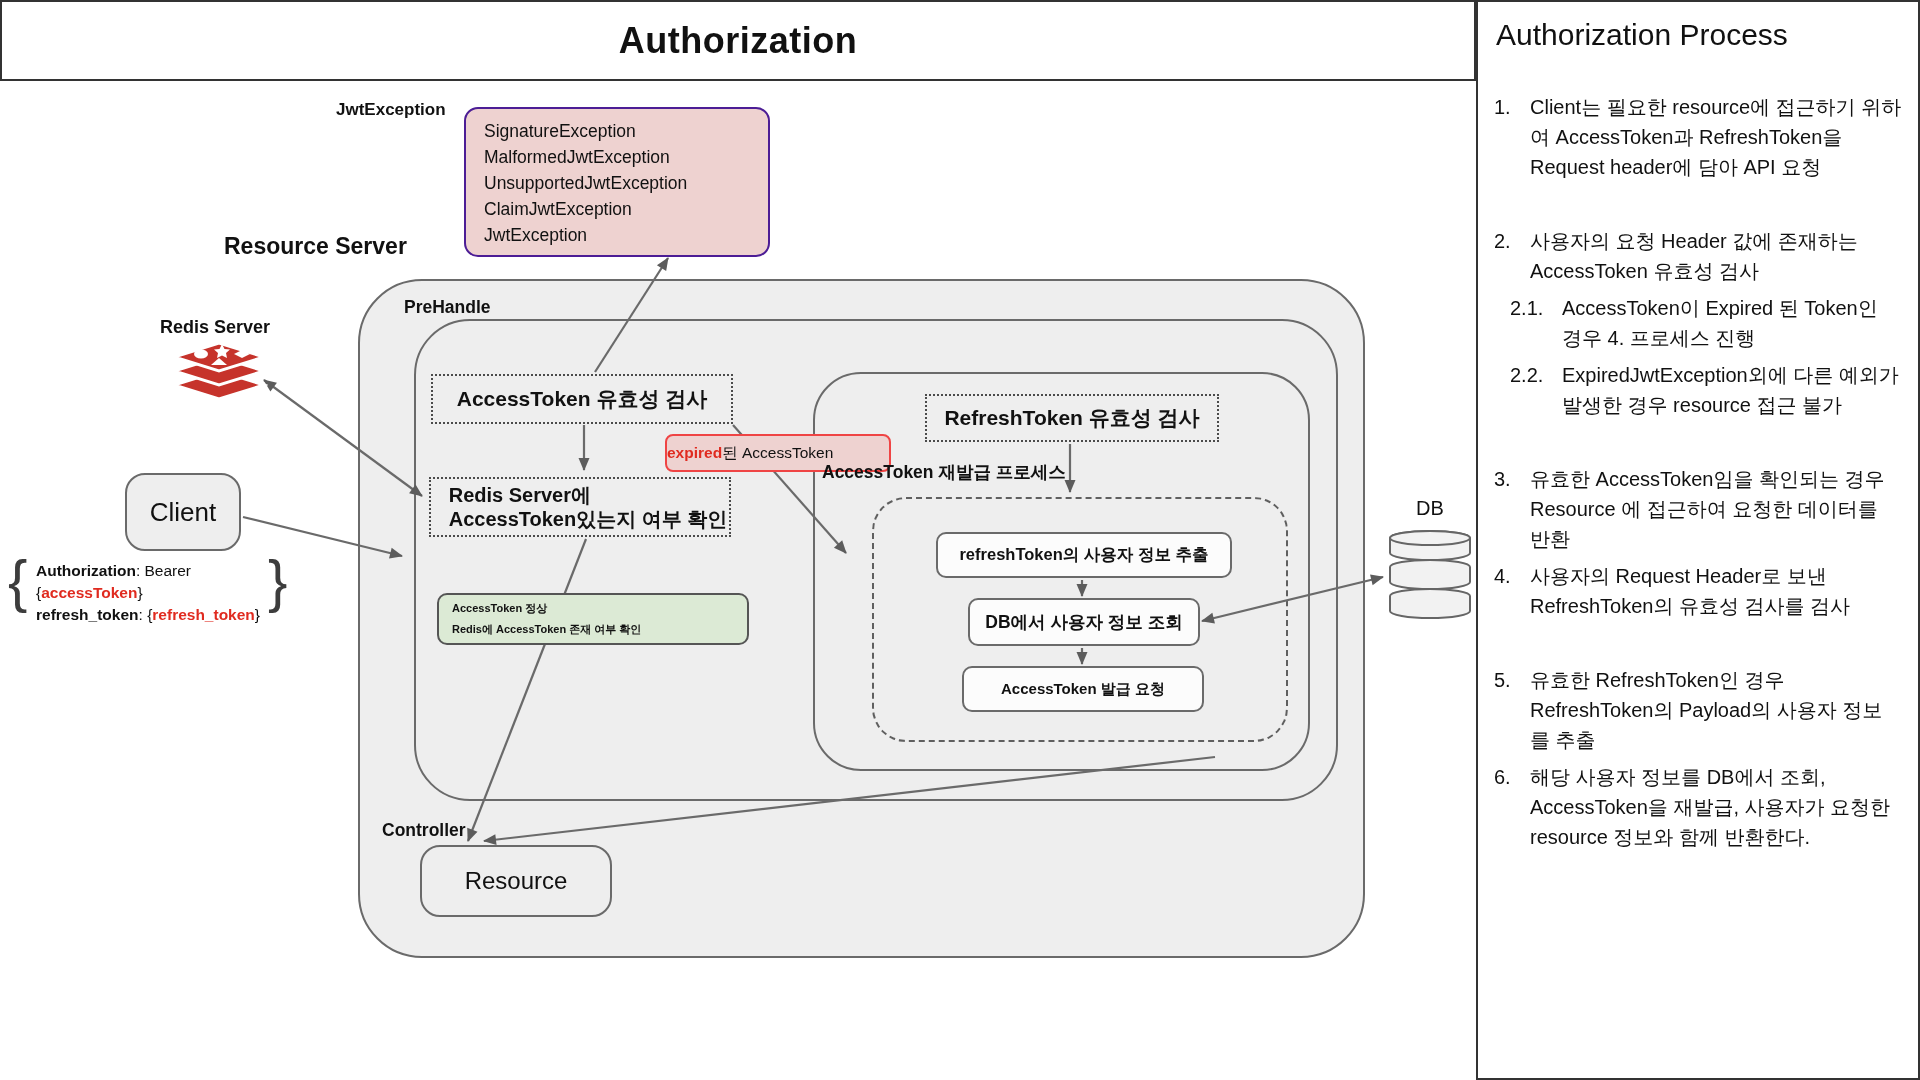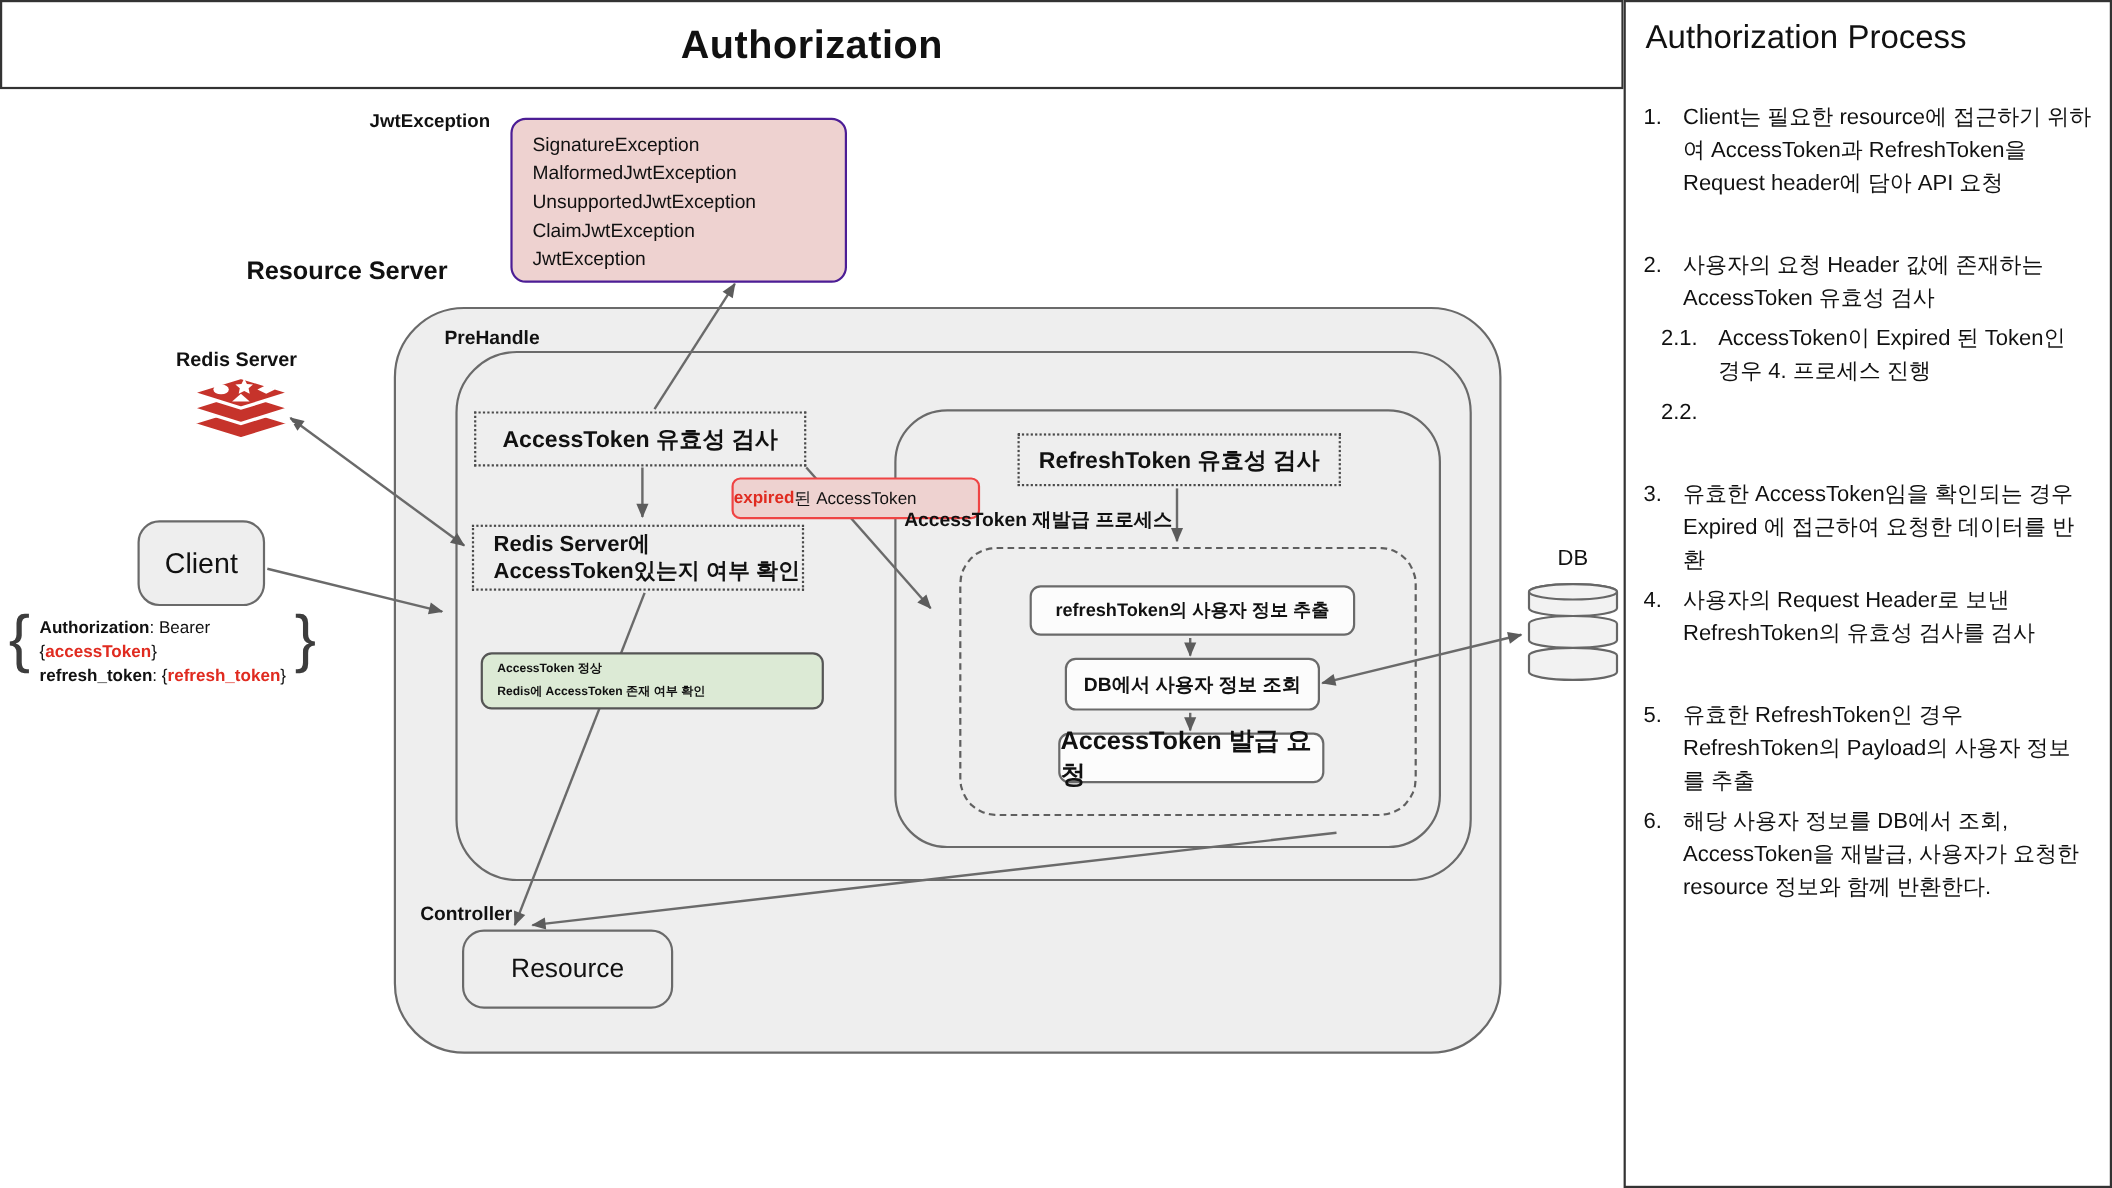--- a/index.html
+++ b/index.html
@@ -156,21 +156,21 @@
     <span>RefreshToken 유효성 검사</span>
   </div>
   <div class="abs lbl" style="left:822px;top:460px;font-size:17.5px;">AccessToken 재발급 프로세스</div>
 
   <div class="abs procbox" style="left:936px;top:532px;width:296px;height:46px;font-size:16.5px;">
     <span>refreshToken의 사용자 정보 추출</span>
   </div>
   <div class="abs procbox" style="left:968px;top:598px;width:232px;height:48px;font-size:17.5px;">
     <span>DB에서 사용자 정보 조회</span>
   </div>
-  <div class="abs procbox" style="left:962px;top:666px;width:242px;height:46px;font-size:23px;">
+  <div class="abs procbox" style="left:962px;top:666px;width:242px;height:46px;font-size:15px;">
     <span>AccessToken 발급 요청</span>
   </div>
 
   <div class="abs" style="left:1416px;top:497px;font-size:20px;">DB</div>
   <svg class="abs" style="left:1387px;top:529px;" width="86" height="92" viewBox="0 0 86 92">
     <g fill="#f2f2f2" stroke="#666" stroke-width="2">
       <path d="M3 67 a40 7 0 0 1 80 0 l0 15 a40 7 0 0 1 -80 0 z"></path>
       <path d="M3 38 a40 7 0 0 1 80 0 l0 15 a40 7 0 0 1 -80 0 z"></path>
       <path d="M3 9  a40 7 0 0 1 80 0 l0 15 a40 7 0 0 1 -80 0 z"></path>
       <ellipse cx="43" cy="9" rx="40" ry="7"></ellipse>
@@ -191,24 +191,25 @@
         <div class="step">
           <span class="num">2.</span>
           <span class="txt">사용자의 요청 Header 값에 존재하는 AccessToken 유효성 검사</span>
         </div>
         <div class="step sub">
           <span class="num">2.1.</span>
           <span class="txt">AccessToken이 Expired 된 Token인 경우 4. 프로세스 진행</span>
         </div>
         <div class="step sub gap">
           <span class="num">2.2.</span>
+          <span class="txt">ExpiredJwtException외에 다른 예외가 발생한 경우 resource 접근 불가</span>
         </div>
         <div class="step">
           <span class="num">3.</span>
-          <span class="txt">유효한 AccessToken임을 확인되는 경우 Expired 에 접근하여 요청한 데이터를 반환</span>
+          <span class="txt">유효한 AccessToken임을 확인되는 경우 Resource 에 접근하여 요청한 데이터를 반환</span>
         </div>
         <div class="step gap">
           <span class="num">4.</span>
           <span class="txt">사용자의 Request Header로 보낸 RefreshToken의 유효성 검사를 검사</span>
         </div>
         <div class="step">
           <span class="num">5.</span>
           <span class="txt">유효한 RefreshToken인 경우 RefreshToken의 Payload의 사용자 정보를 추출</span>
         </div>
         <div class="step">

